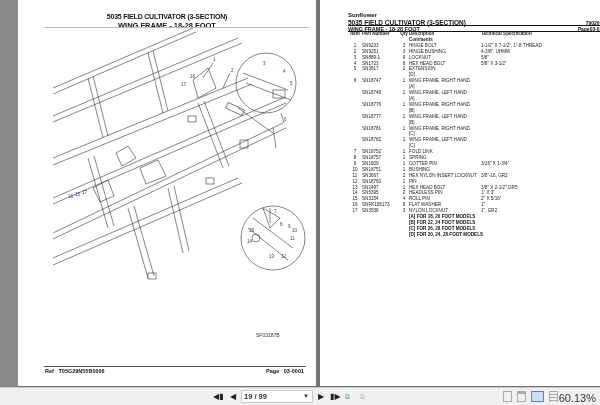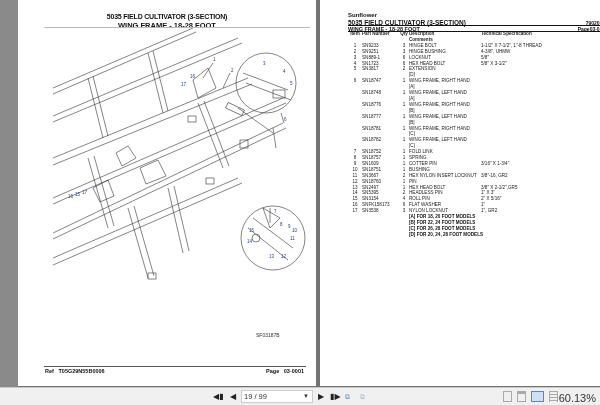--- a/index.html
+++ b/index.html
@@ -27,21 +27,21 @@
   table.parts th{font-weight:bold;text-align:left;padding:0;vertical-align:top;}
   table.parts td{padding:0;vertical-align:top;white-space:nowrap;}
   .c-item{width:14px;text-align:center !important;}
   .c-part{width:37px;}
   .c-qty{width:10px;text-align:center !important;}
   .c-desc{width:72px;}
   .c-spec{width:100px;}
   .note{font-weight:bold;color:#111;}
   .toolbar{position:absolute;left:0;top:387px;width:600px;height:18px;background:#f0f0f0;border-top:1px solid #c8c8c8;}
   .tb-btn{position:absolute;top:4px;font-size:8px;color:#222;cursor:pointer;line-height:10px;}
-  .page-select{position:absolute;left:241px;top:2px;width:72px;height:13px;border:1px solid #ccc;background:#fff;font-size:7.5px;color:#333;box-sizing:border-box;padding-left:2px;line-height:11px;}
+  .page-select{position:absolute;left:241px;top:2px;width:72px;height:13px;border:1px solid #ccc;background:#fff;font-size:7.5px;color:#333;box-sizing:border-box;padding-left:2px;line-height:11px;font-weight:bold;}
   .page-select .dd{position:absolute;right:3px;top:0;font-size:6px;color:#333;}
   .view-ic{position:absolute;top:3px;width:9px;height:11px;box-sizing:border-box;}
   .zoomlvl{position:absolute;right:4px;top:4px;font-size:11px;color:#333;}
   svg text{font-family:"Liberation Sans",sans-serif;}
 </style>
 </head>
 <body>
 
 <div class="viewer">
 

